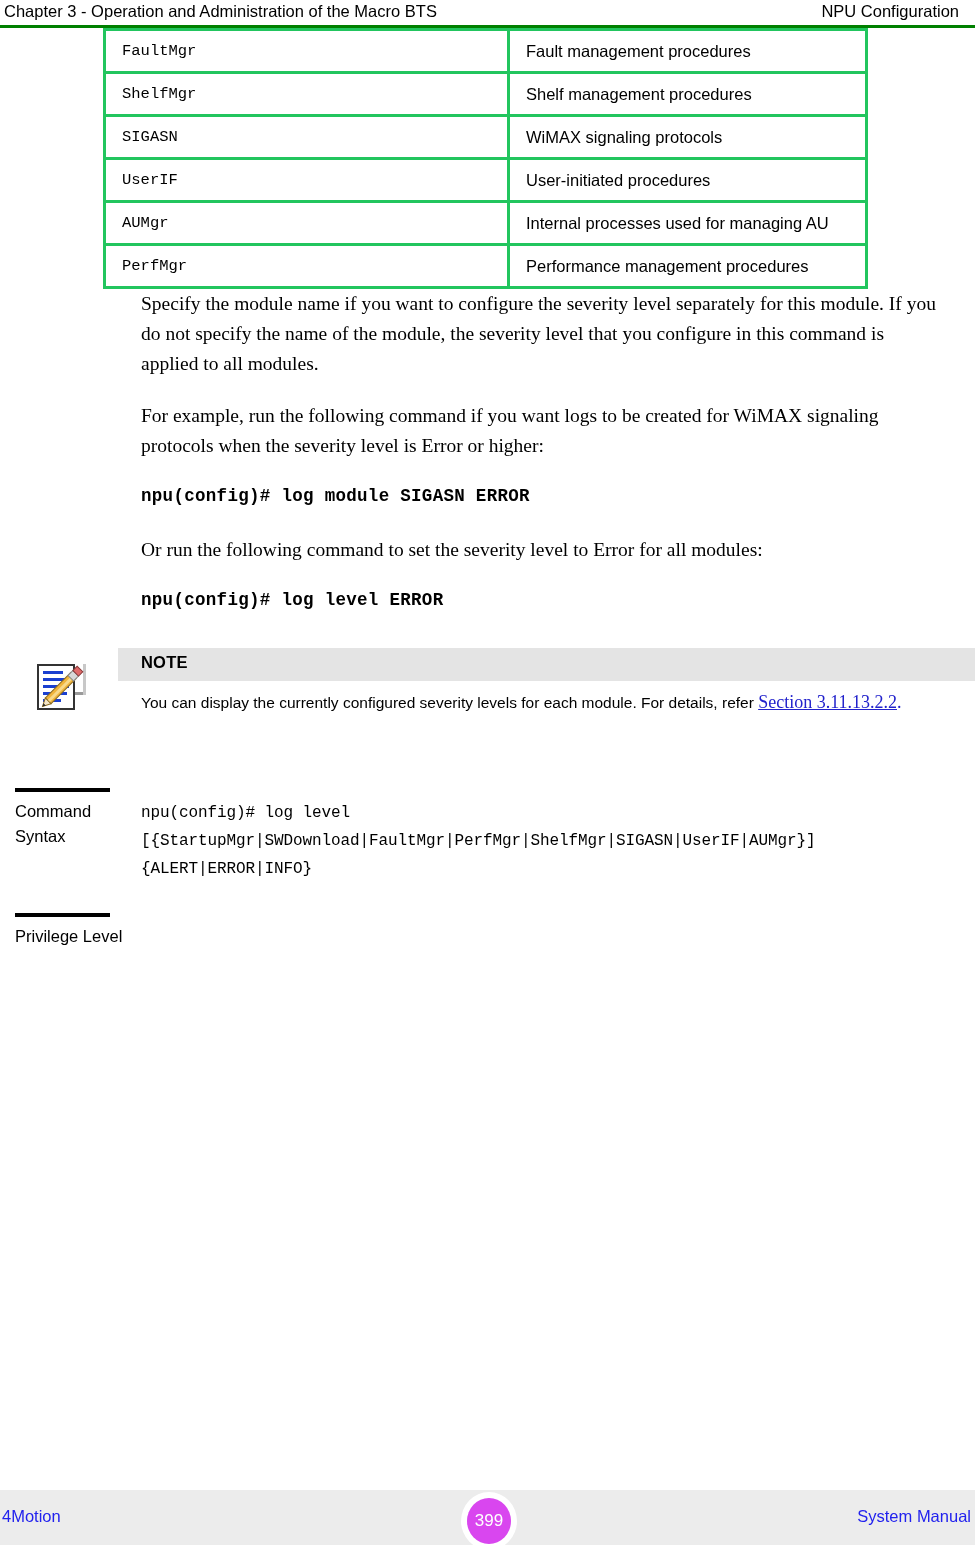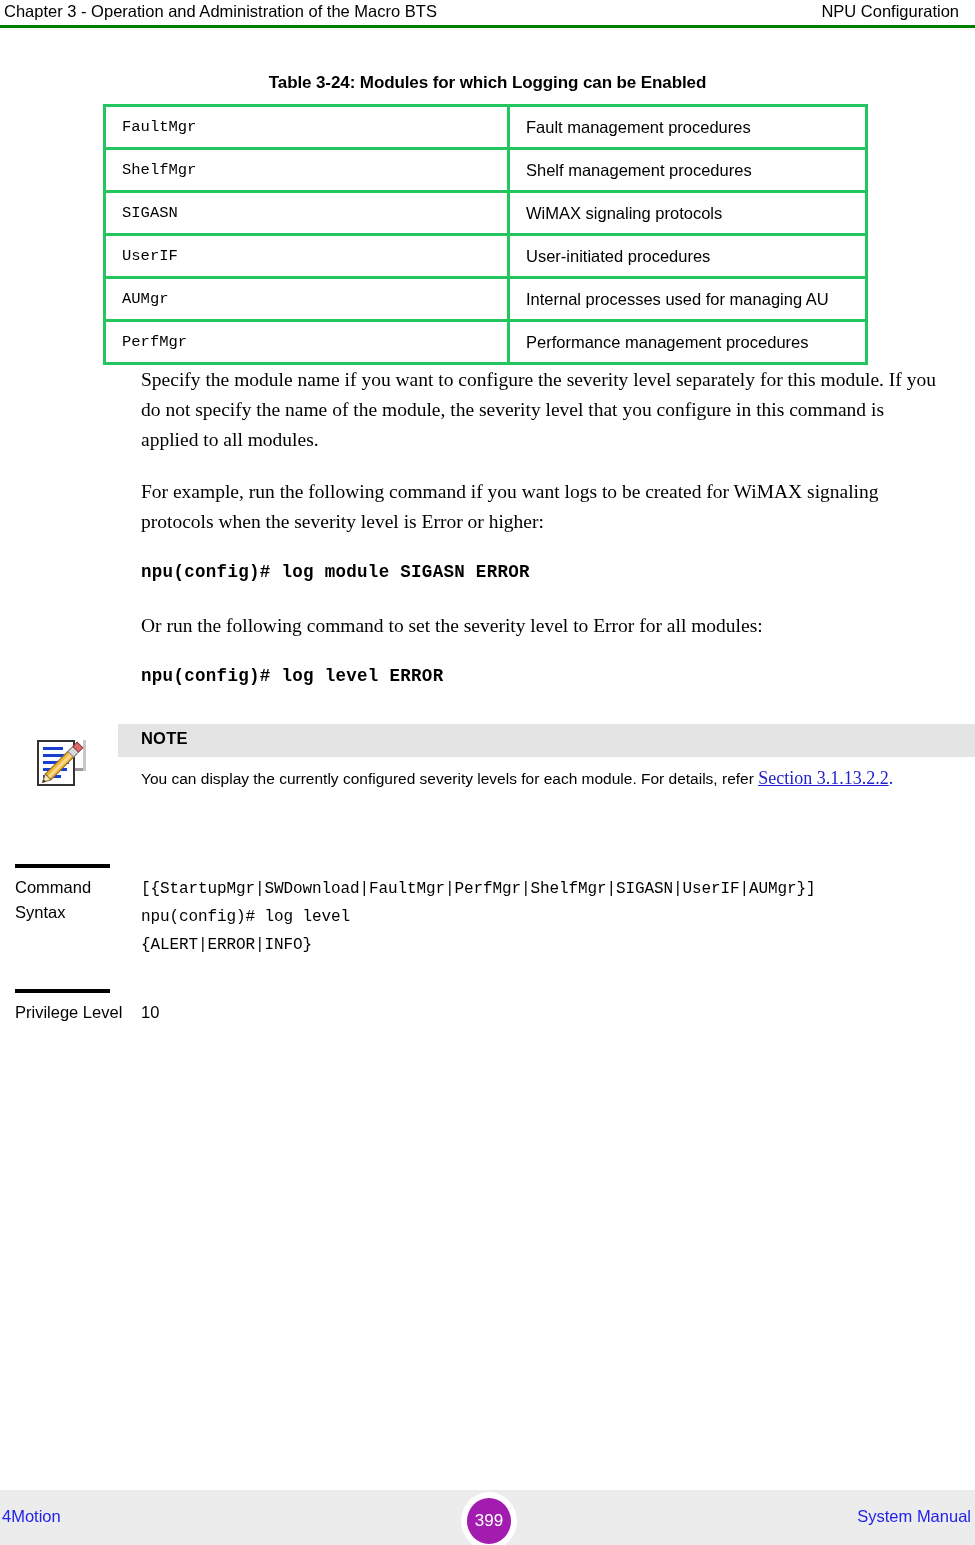--- a/index.html
+++ b/index.html
@@ -207,41 +207,40 @@
     height: 58px;
     background: #ffffff;
     border-radius: 50%;
   }
   .page-badge {
     position: absolute;
     left: 467px;
     top: 8px;
     width: 44px;
     height: 46px;
-    background: #a21caf;
+    background: #d946ef;
     border-radius: 50%;
     color: #ffffff;
     font-size: 17px;
     display: flex;
     align-items: center;
     justify-content: center;
   }
 </style>
 </head>
 <body>
 
 <div class="page-header">
   <div class="hdr-left">Chapter 3 - Operation and Administration of the Macro BTS</div>
   <div class="hdr-right">NPU Configuration</div>
 </div>
 <div class="header-rule"></div>
 
 <div class="content">
 
-  <div class="table-caption">Table 3-24: Modules for which Logging can be Enabled</div>
 
   <table class="modules">
     <tbody>
       <tr>
         <td class="col-mod">FaultMgr</td>
         <td class="col-desc">Fault management procedures</td>
       </tr>
       <tr>
         <td class="col-mod">ShelfMgr</td>
         <td class="col-desc">Shelf management procedures</td>
@@ -290,40 +289,37 @@
           <polygon points="12,26 12,34 4,30" fill="#f4e6c8" stroke="#8a6a20" stroke-width="1"></polygon>
           <polygon points="7,28.4 7,31.6 4,30" fill="#2a2a2a"></polygon>
           <rect x="44" y="26" width="7" height="8" fill="#d8d8d8" stroke="#8a8a8a" stroke-width="1"></rect>
           <rect x="51" y="26" width="6" height="8" fill="#e06a6a" stroke="#8a3a3a" stroke-width="1"></rect>
         </g>
       </svg>
     </span>
     <div class="note-band"></div>
     <div class="note-title">NOTE</div>
     <div class="note-body">
-      <span>You can display the currently configured severity levels for each module. For details, refer </span><a class="note-link" href="#">Section 3.1.13.2.2</a><span class="note-link">.</span>
+      <span>You can display the currently configured severity levels for each module. For details, refer </span><a class="note-link" href="#">Section 3.11.13.2.2</a><span class="note-link">.</span>
     </div>
   </div>
 
   <div class="sect">
     <div class="sect-rule"></div>
     <div class="sect-label">Command Syntax</div>
     <div class="sect-content">
+      <div class="syntax-line">npu(config)# log level</div>
       <div class="syntax-line">[{StartupMgr|SWDownload|FaultMgr|PerfMgr|ShelfMgr|SIGASN|UserIF|AUMgr}]</div>
-      <div class="syntax-line">npu(config)# log level</div>
       <div class="syntax-line">{ALERT|ERROR|INFO}</div>
     </div>
   </div>
 
   <div class="sect">
     <div class="sect-rule"></div>
     <div class="sect-label">Privilege Level</div>
-    <div class="sect-content">
-      <div class="priv-value">10</div>
-    </div>
   </div>
 
 </div>
 
 <div class="page-footer">
   <div class="footer-left">4Motion</div>
   <div class="page-badge-ring"></div>
   <div class="page-badge">399</div>
   <div class="footer-right">System Manual</div>
 </div>

